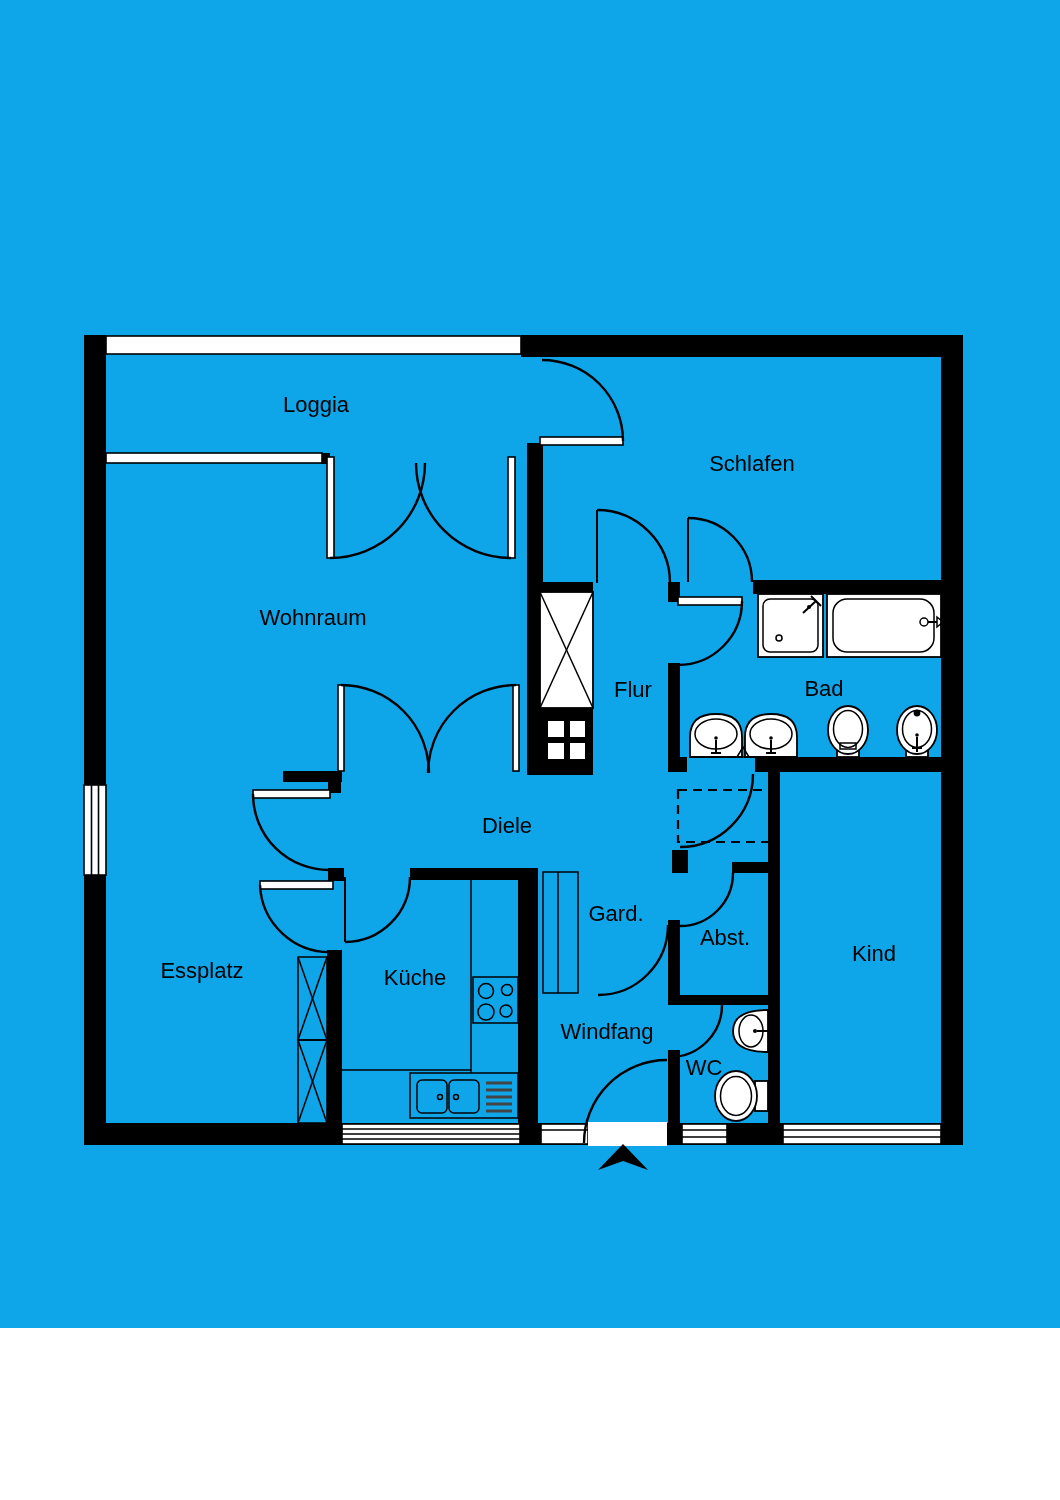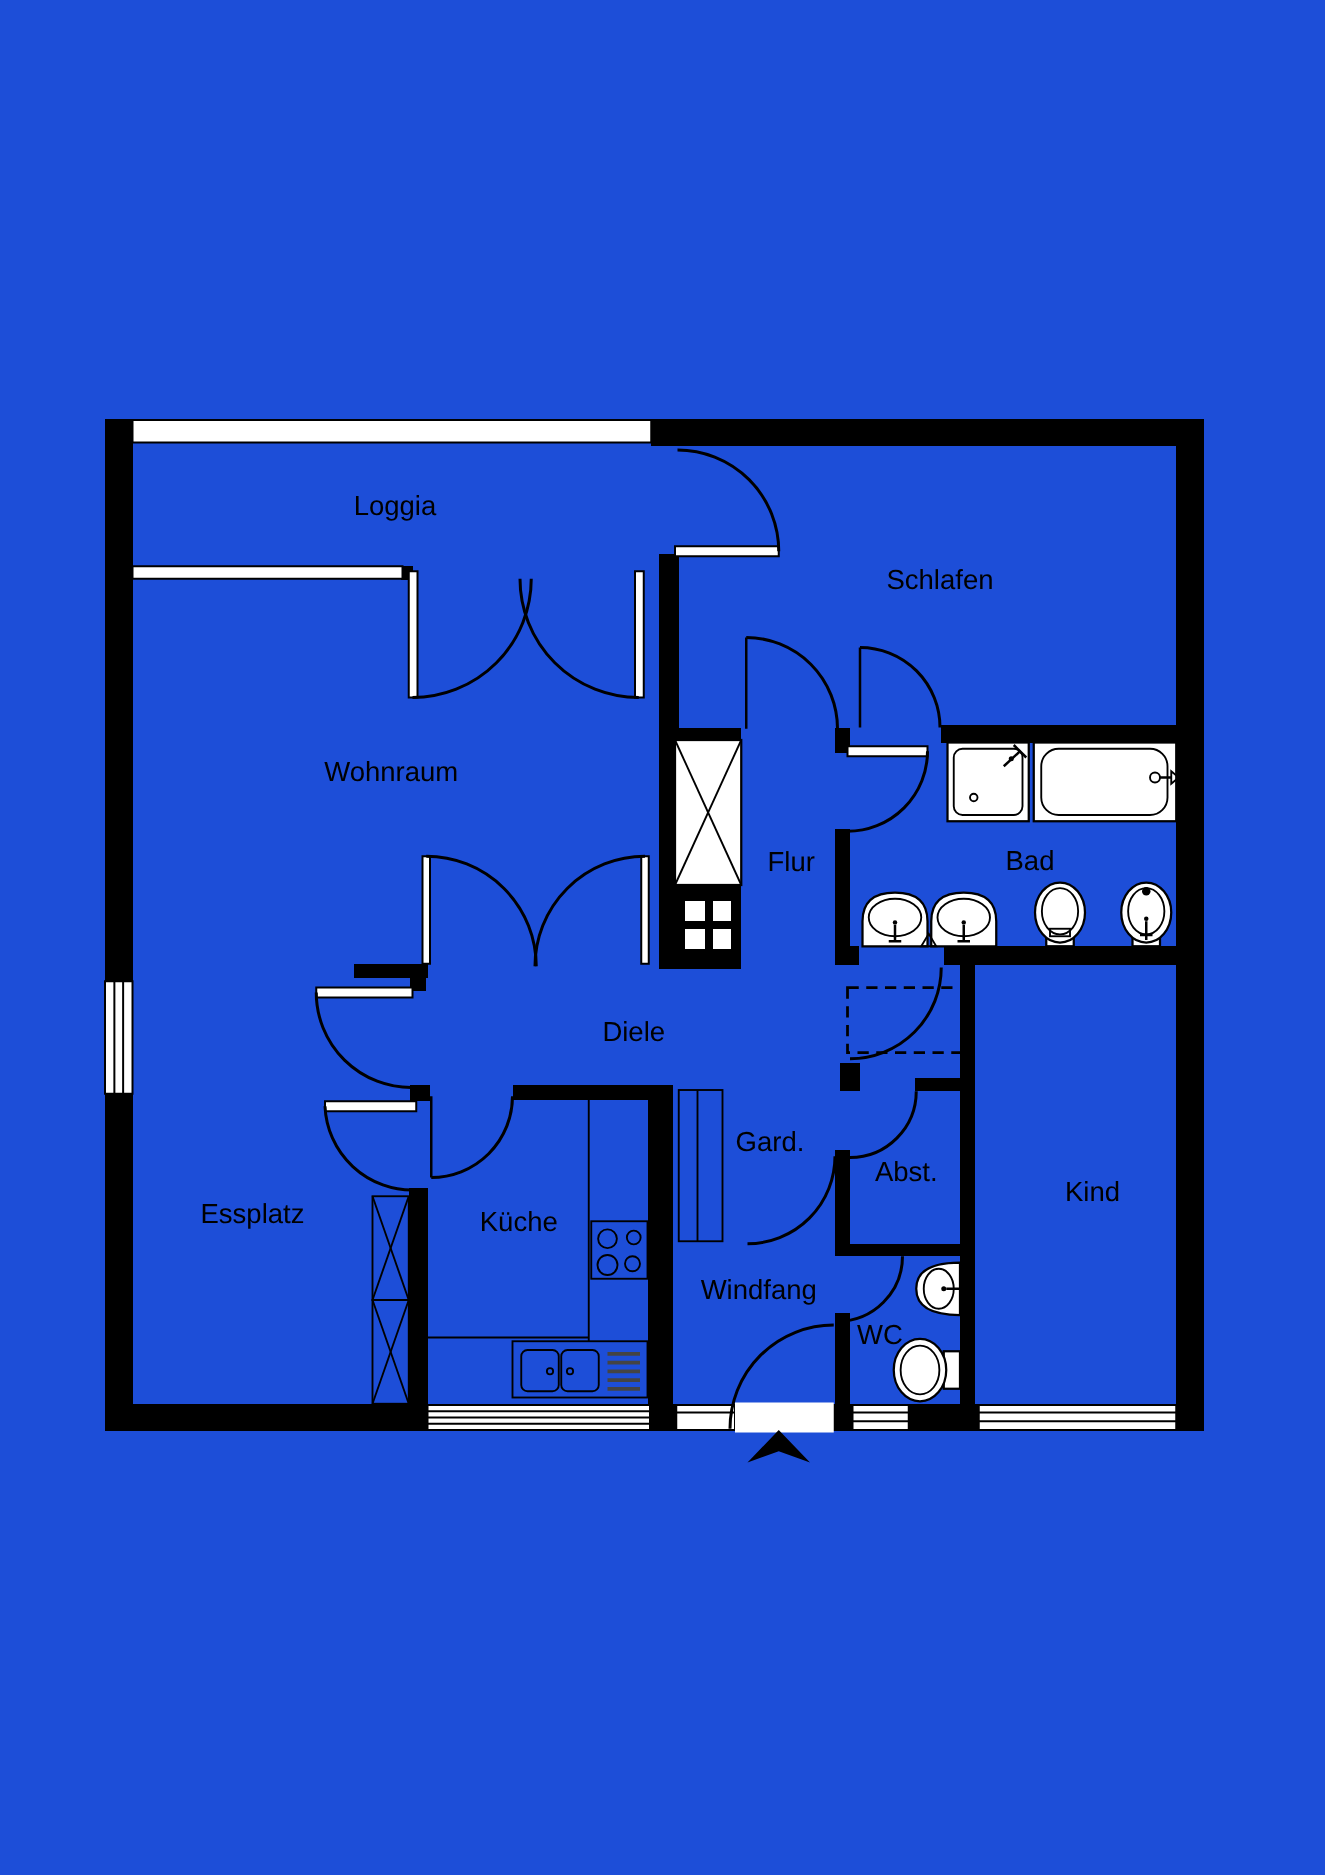--- a/index.html
+++ b/index.html
@@ -1,16 +1,16 @@
 <!DOCTYPE html>
 <html><head>
 <meta charset="utf-8">
 <style>
   html,body{margin:0;padding:0;background:#ffffff;}
-  .page{position:relative;width:1060px;height:1500px;background:#1d4ed8;overflow:hidden;}
+  .page{position:relative;width:1060px;height:1328px;background:#0ea5e9;overflow:hidden;}
   svg{position:absolute;left:0;top:0;}
   text{font-family:"Liberation Sans","DejaVu Sans",sans-serif;font-size:22px;fill:#000;}
   .wall{fill:#000;stroke:none;}
   .thin{stroke:#000;stroke-width:1.6;fill:none;}
   .thin-white{stroke:#000;stroke-width:1.6;fill:#fff;}
   .arc{stroke:#000;stroke-width:2.4;fill:none;}
   .leaf{stroke:#000;stroke-width:1.6;fill:#fff;}
   .leafline{stroke:#000;stroke-width:2;fill:none;}
   .fix{stroke:#000;stroke-width:1.8;fill:#fff;}
   .fixthin{stroke:#000;stroke-width:1.5;fill:none;}

